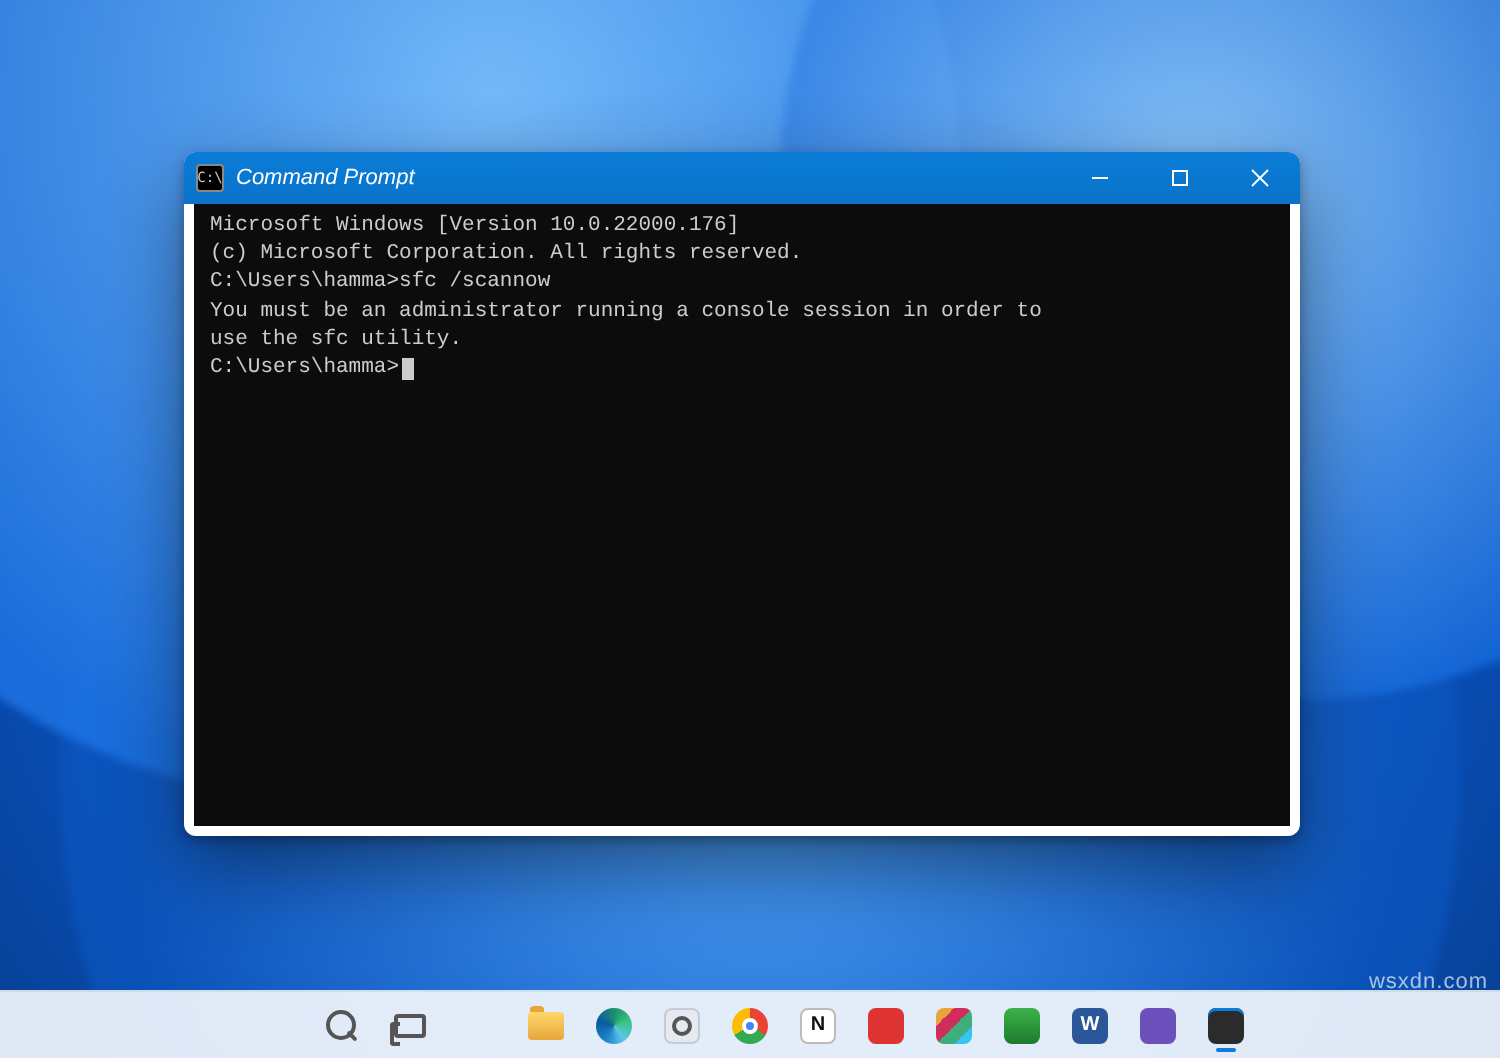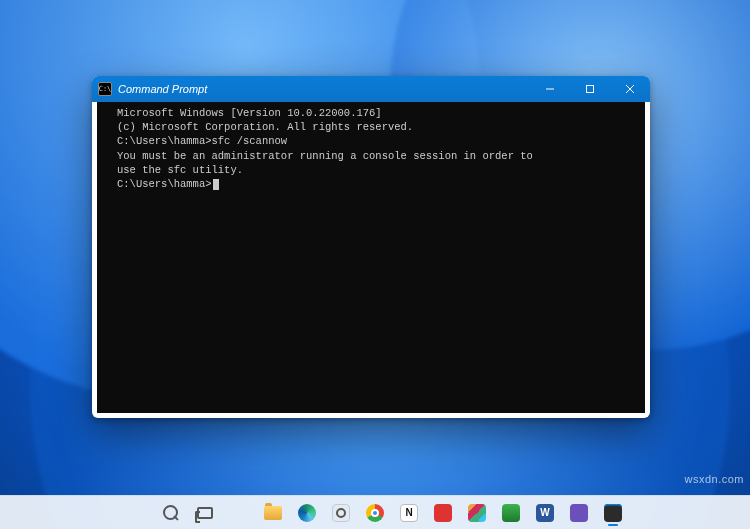--- a/index.html
+++ b/index.html
@@ -11,21 +11,21 @@
     height: 529px;
     background: radial-gradient(circle at 50% 45%, #3a9cff 0%, #1b74e6 35%, #0a56c9 60%, #073f93 100%);
     overflow: hidden;
   }
   .bloom { position: absolute; border-radius: 50%; filter: blur(2px); opacity: 0.85; }
   .b1 { width: 620px; height: 620px; left: -140px; top: -220px; background: radial-gradient(circle at 60% 40%, #85c8ff, #1d73e3 70%); transform: rotate(15deg); }
   .b2 { width: 520px; height: 520px; right: -160px; top: -170px; background: radial-gradient(circle at 40% 50%, #9ad3ff, #1468db 70%); }
   .b3 { width: 700px; height: 700px; left: 30px; top: 40px; background: radial-gradient(circle at 50% 50%, #6abaff, #0c58c2 65%); opacity: 0.6; }
 
   .watermark {
-    position: absolute; right: 6px; bottom: 44px;
+    position: absolute; right: 6px; bottom: 32px;
     font-size: 11px; color: rgba(255,255,255,0.65); letter-spacing: .5px;
   }
 
   
   .window {
     position: absolute;
     left: 92px; top: 76px;
     width: 558px; height: 342px;
     background: #fff;
     border-radius: 6px;
@@ -56,21 +56,21 @@
   }
   .win-btn svg { stroke: #fff; stroke-width: 1; fill: none; }
 
   .terminal {
     flex: 1;
     background: #0c0c0c;
     color: #cccccc;
     font-family: Consolas, "Courier New", monospace;
     font-size: 10.5px;
     line-height: 1.35;
-    padding: 4px 6px 6px 20px;
+    padding: 4px 6px 6px 8px;
     white-space: pre-wrap;
     overflow: hidden;
     margin: 0 5px 5px 5px;
   }
   .terminal .line { display: block; }
   .cursor {
     display: inline-block; width: 6px; height: 11px;
     background: #cccccc; vertical-align: text-bottom; margin-left: 1px;
     animation: blink 1s step-end infinite;
   }

